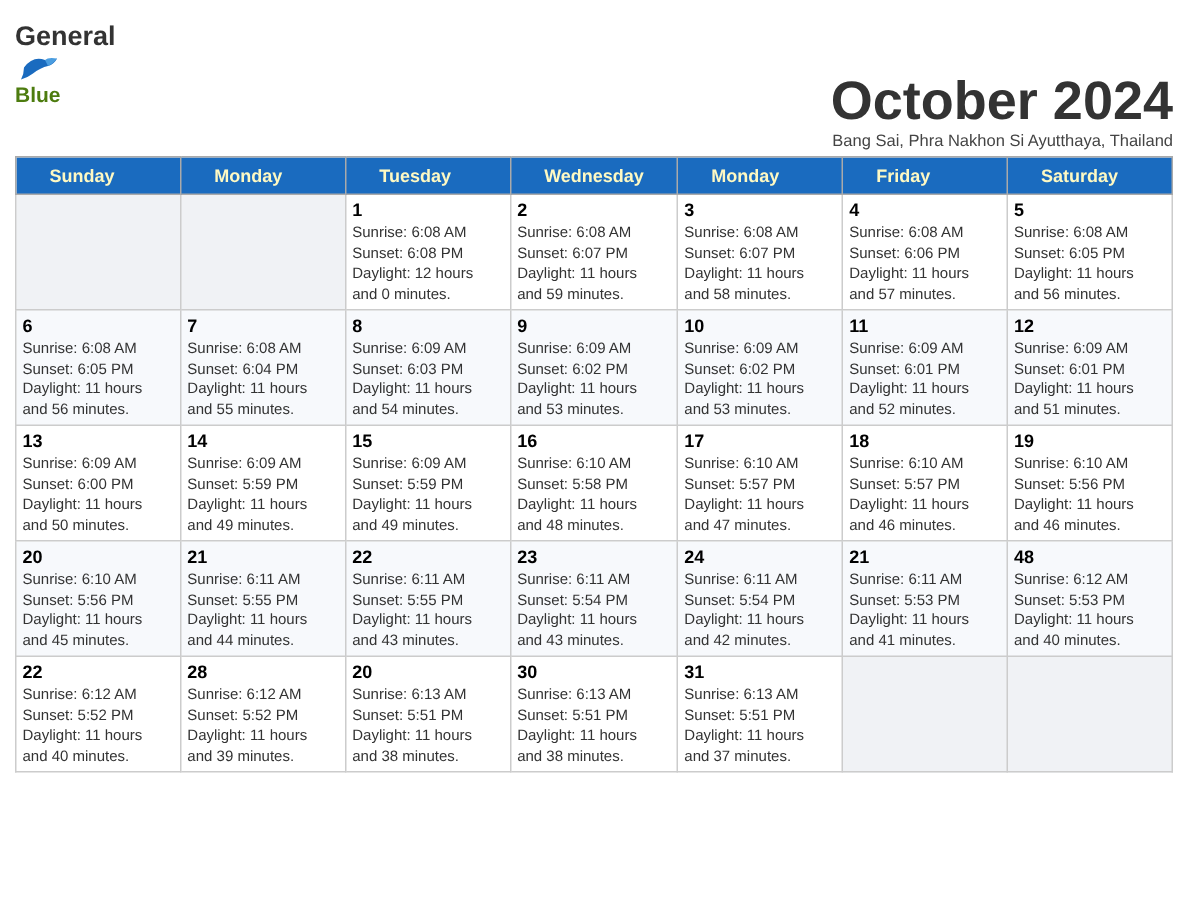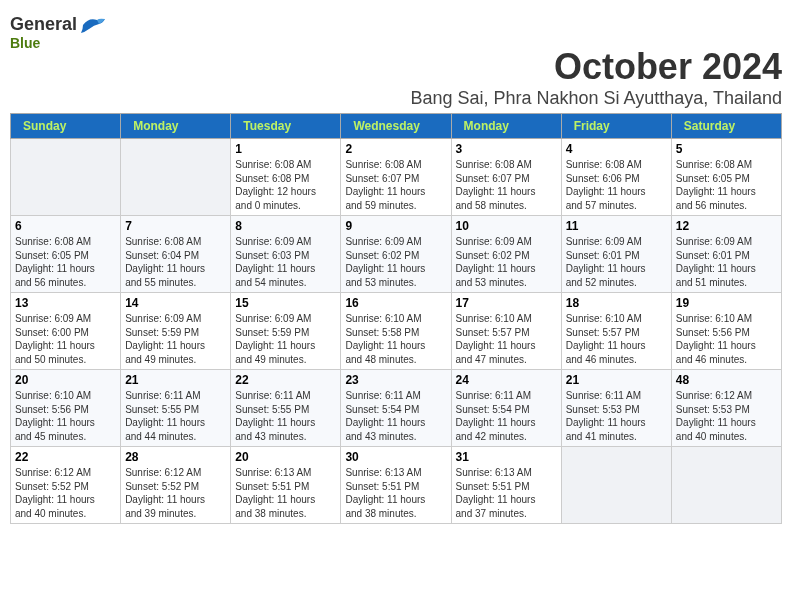--- a/index.html
+++ b/index.html
@@ -32,45 +32,46 @@
       font-weight: bold;
       color: #4d7c0f;
     }
     .logo-bird {
       width: 28px;
       height: 20px;
       margin-left: 2px;
     }
     .logo-row {
       display: flex;
-      align-items: flex-end;
+      align-items: flex-start;
+      flex-direction: column;
     }
     .title-section {
       text-align: right;
     }
     .month-title {
       font-size: 36px;
       font-weight: bold;
       color: #333;
       margin-top: 36px;
     }
     .location-title {
-      font-size: 18px;
+      font-size: 11px;
       color: #444;
       text-align: right;
     }
     .calendar {
       width: 100%;
       border-collapse: collapse;
       font-size: 10.5px;
     }
     .calendar thead tr th {
       background-color: #1a6bbf;
-      color: #bef264;
-      padding: 5px 12px;
+      color: #fef9c3;
+      padding: 5px 22px;
       text-align: left;
       font-size: 12px;
       border: 1px solid #aaa;
     }
     .calendar tbody tr td {
       border: 1px solid #ccc;
       vertical-align: top;
       padding: 3px 4px;
       width: 110px;
       min-height: 70px;

